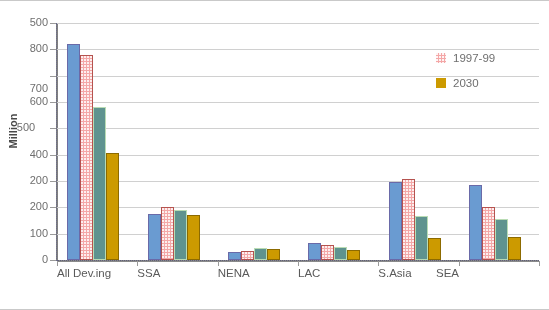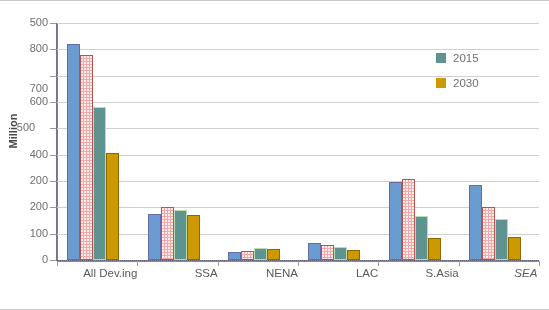--- a/index.html
+++ b/index.html
@@ -96,21 +96,21 @@
     top: 260px;
     width: 1px;
     height: 5px;
     background: #9a9a9a;
   }
   .x-label {
     position: absolute;
     top: 266px;
     font-size: 11.5px;
     color: #5a5a5a;
-    text-align: right;
+    text-align: left;
     white-space: nowrap;
   }
   #x-axis-title {
     position: absolute;
     left: 0;
     top: 286px;
     width: 549px;
     text-align: center;
     font-size: 11px;
     font-weight: bold;
@@ -259,27 +259,27 @@
       <div class="x-tick" style="left: 378.333px;"></div>
       <div class="x-tick" style="left: 458.667px;"></div>
       <div class="x-tick" style="left: 539px;"></div>
     </div>
   <div id="x-axis-labels">
       <div class="x-label" style="left: 57px; width: 80.3333px;">All Dev.ing</div>
       <div class="x-label" style="left: 137.333px; width: 80.3333px;">SSA</div>
       <div class="x-label" style="left: 217.667px; width: 80.3333px;">NENA</div>
       <div class="x-label" style="left: 298px; width: 80.3333px;">LAC</div>
       <div class="x-label" style="left: 378.333px; width: 80.3333px;">S.Asia</div>
-      <div class="x-label" style="left: 457px; width: 80.3333px; font-style: italic;">SEA</div>
+      <div class="x-label" style="left: 436px; width: 80.3333px;">SEA</div>
     </div>
 
   <div id="legend">
       <div class="legend-row">
-        <span class="legend-swatch s2"></span>
-        <span class="legend-label">2015</span>
+        <span class="legend-swatch s1"></span>
+        <span class="legend-label">1997-99</span>
       </div>
       <div class="legend-row">
         <span class="legend-swatch s3"></span>
         <span class="legend-label">2030</span>
       </div>
     </div>
 
 </div>
 
 </body></html>

